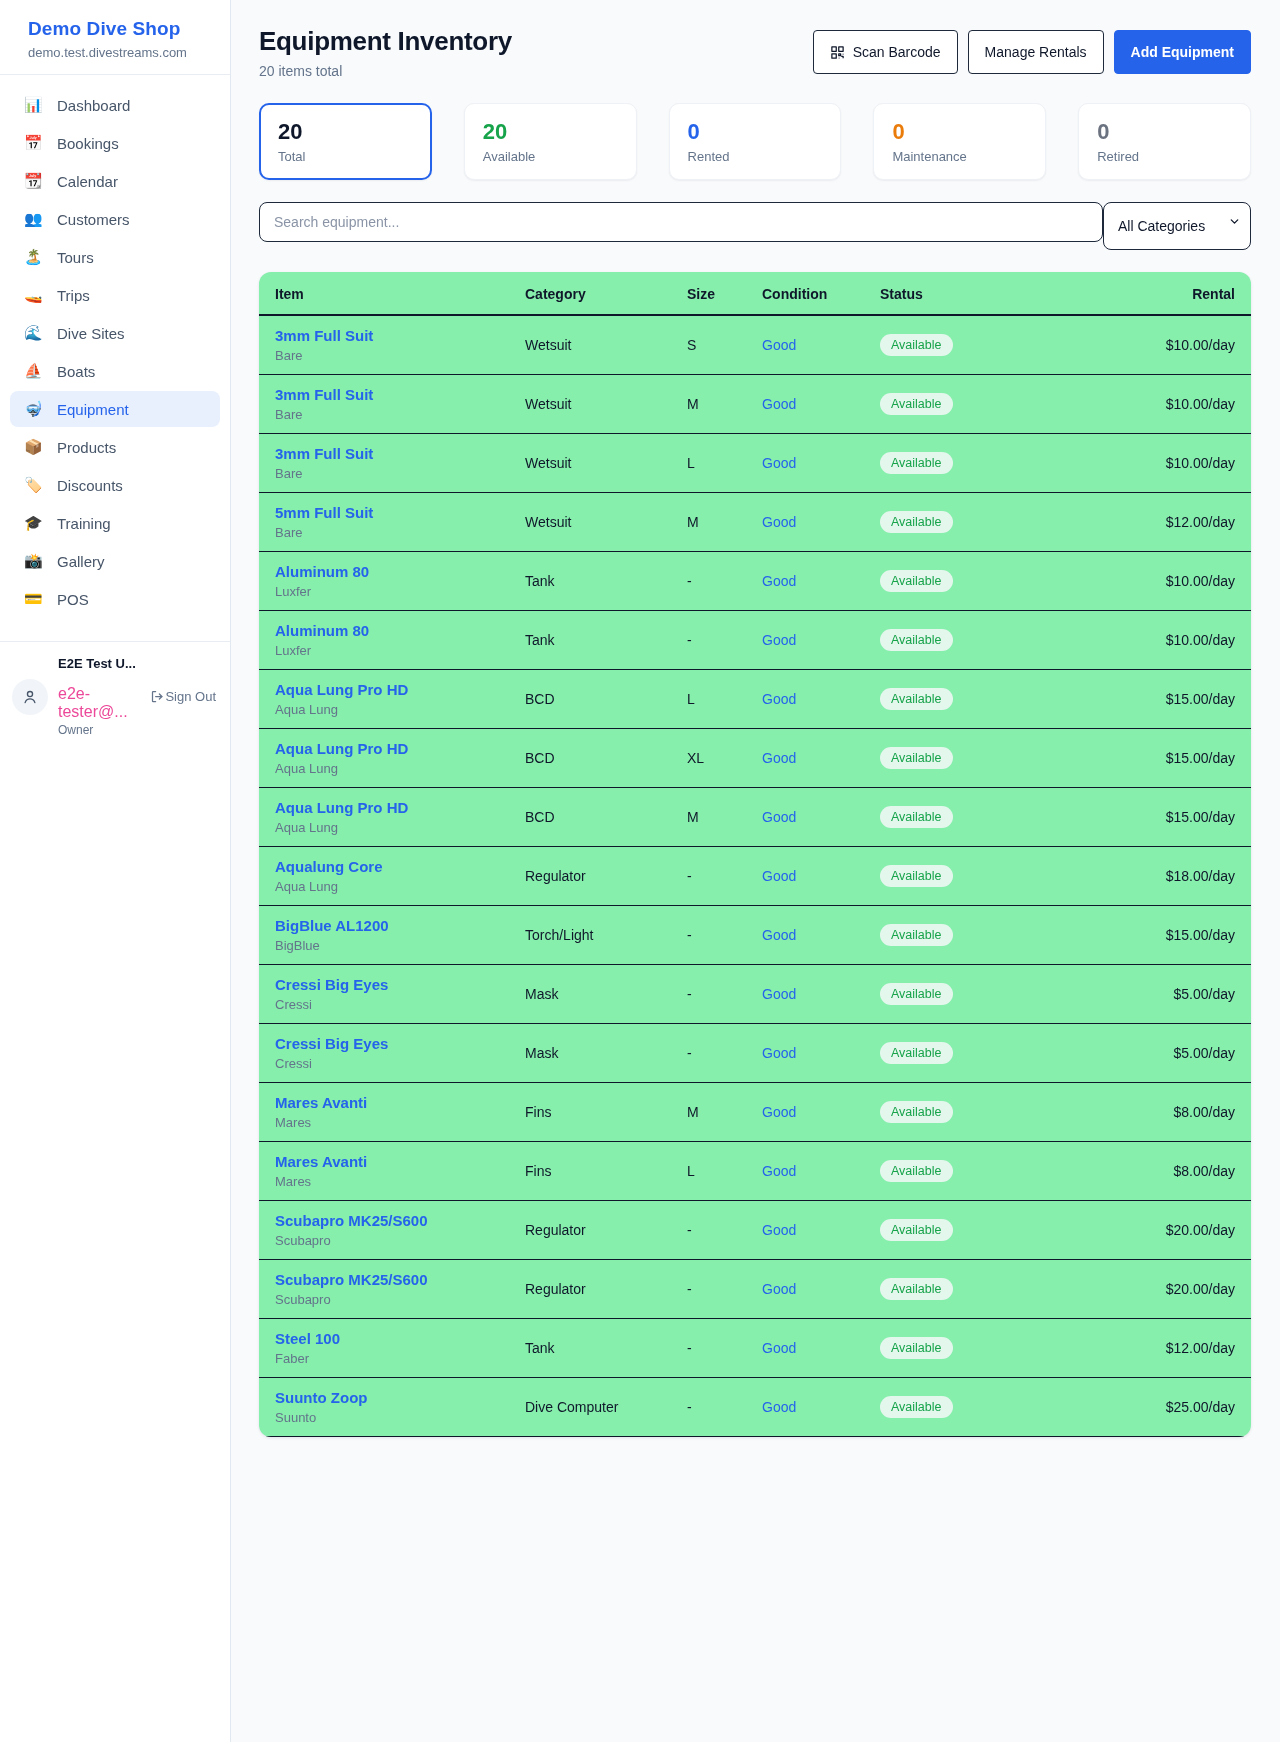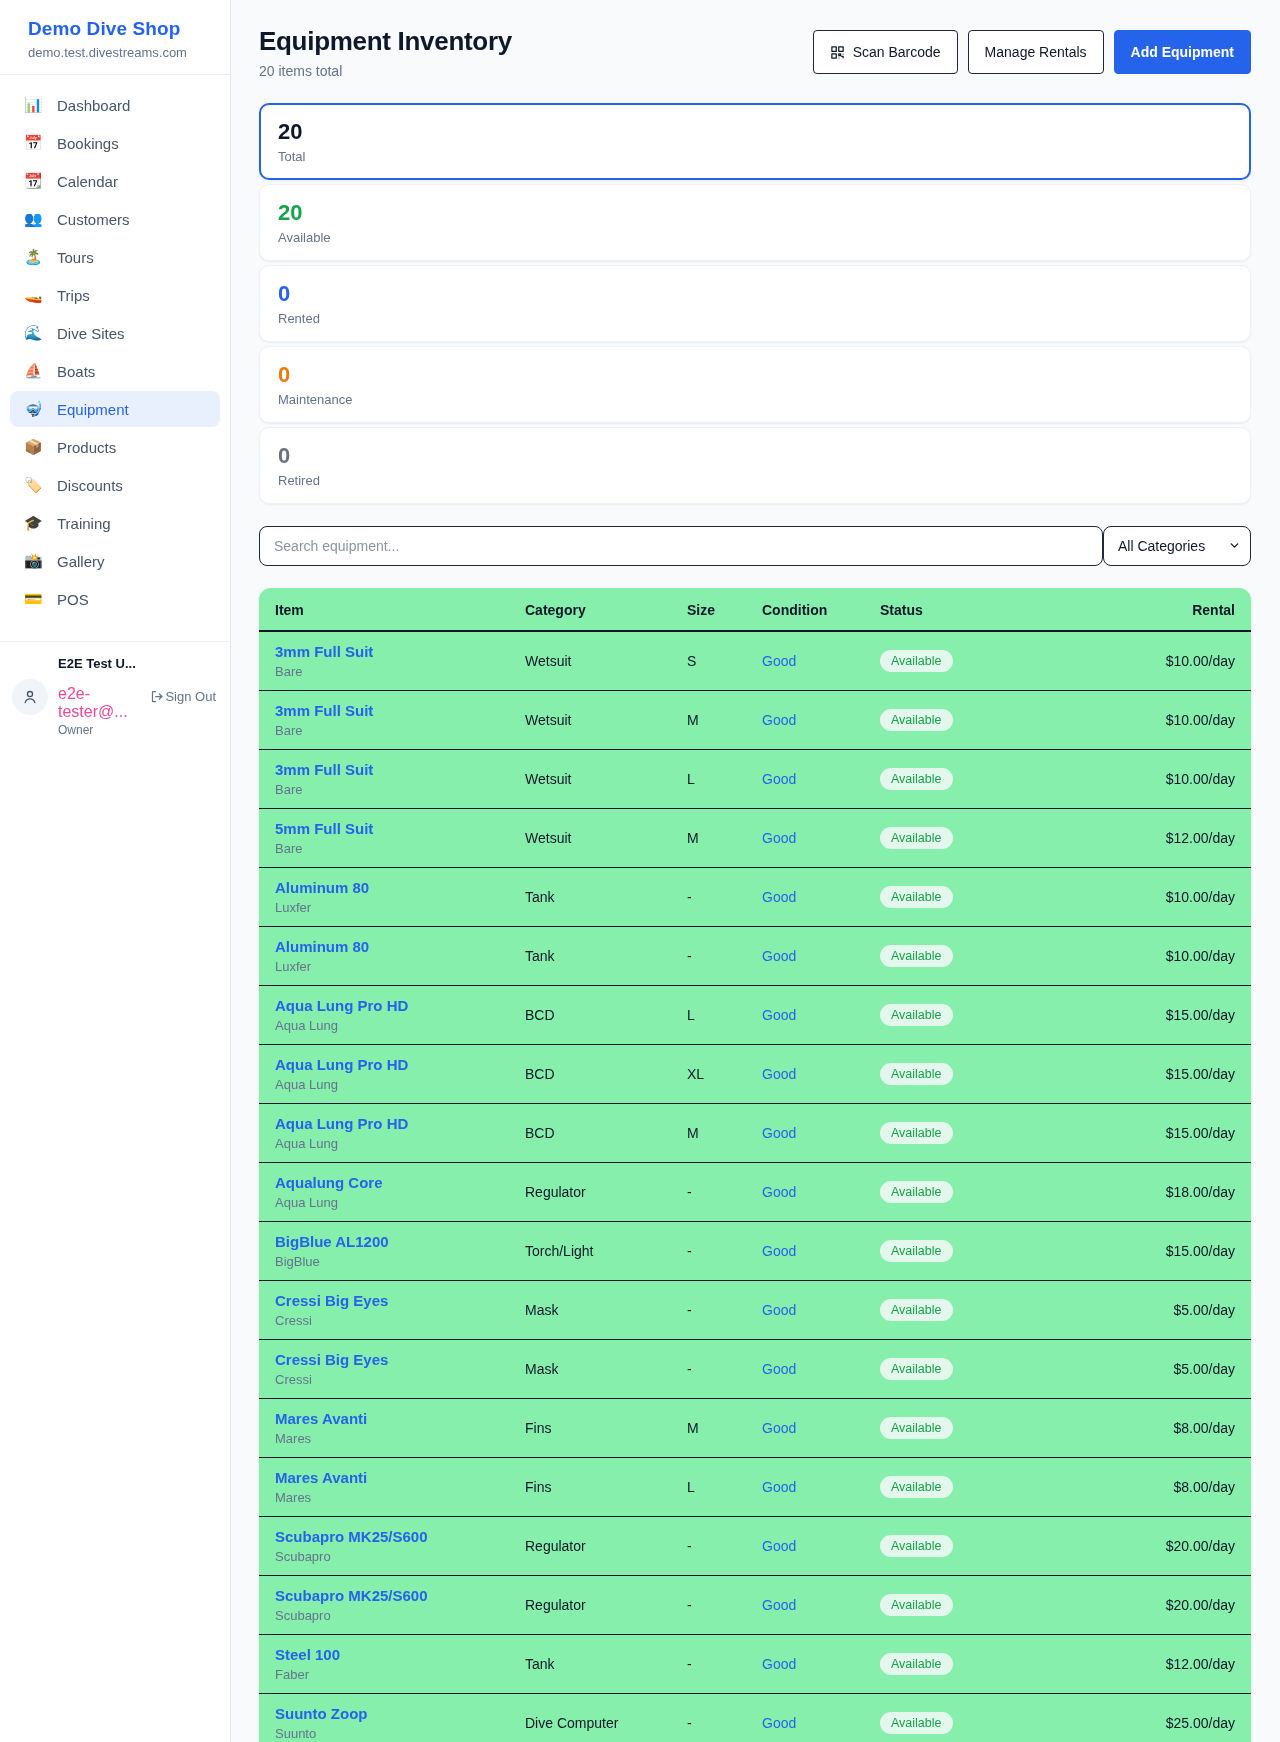--- a/index.html
+++ b/index.html
@@ -54,39 +54,39 @@
   .header-actions { display:flex; gap:10px; align-items:center; margin-top:4px; }
   .btn {
     height:44px; border-radius:4px; font-size:14px; font-family:inherit;
     cursor:pointer; display:inline-flex; align-items:center; gap:8px;
     padding:0 16px; font-weight:500;
   }
   .btn-outline { background:#fff; border:1px solid #1e293b; color:#0f172a; }
   .btn-primary { background:#2563eb; border:1px solid #2563eb; color:#fff; font-weight:600; }
 
   
-  .stats { display:flex; gap:4px; margin-top:24px;flex-direction:column; }
+  .stats { display:flex; gap:32px; margin-top:24px; }
   .stat-card {
     flex:1; background:#fff; border-radius:10px; padding:15px 18px;
     border:1px solid #eef1f5; box-shadow:0 1px 2px rgba(15,23,42,.06);
   }
   .stat-card.active { border:2px solid #2563eb; padding:14px 17px; }
   .stat-value { font-size:22px; font-weight:bold; }
   .stat-label { font-size:13px; color:#64748b; margin-top:4px; }
 
   
   .filters { display:flex; gap:0; margin-top:22px; }
   .search-input {
     flex:1; height:40px; border:1.5px solid #1e293b; border-radius:8px;
     padding:0 14px; font-size:14px; font-family:inherit; background:#fff; color:#0f172a;
   }
   .search-input::placeholder { color:#8a94a6; }
   .select-wrap { position:relative; width:148px; }
   .category-select {
-    width:100%; height:40px; border:1.5px solid #1e293b; border-radius:8px;
+    width:100%; height:48px; border:1.5px solid #1e293b; border-radius:8px;
     background:#fff; font-size:14px; font-family:inherit; color:#0f172a;
     padding:0 28px 0 14px; appearance:none; -webkit-appearance:none; cursor:pointer;
   }
   .select-chevron { position:absolute; right:10px; top:13px; pointer-events:none; }
 
   
   .table-card {
     background:#86efac; border-radius:12px; margin-top:22px;
     box-shadow:0 1px 3px rgba(15,23,42,.10); overflow:hidden;
   }

